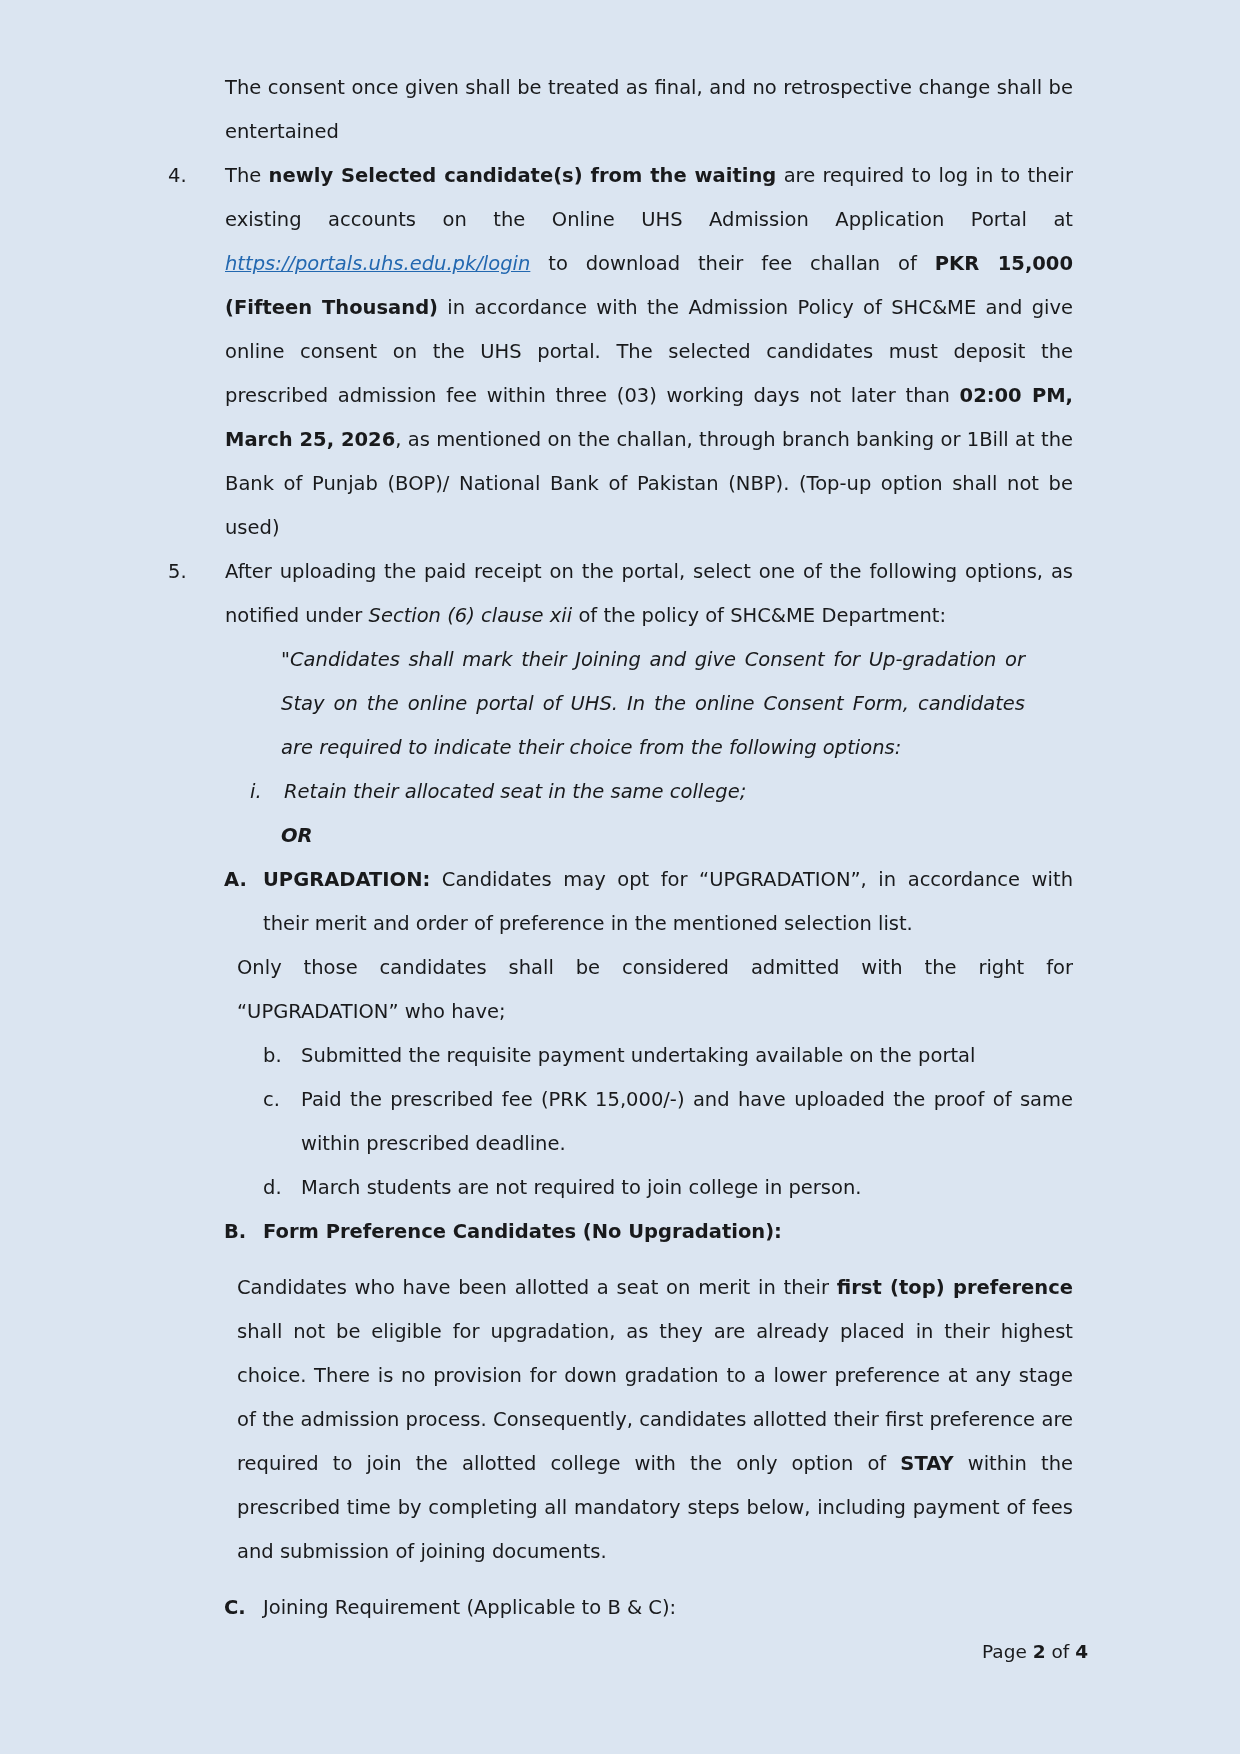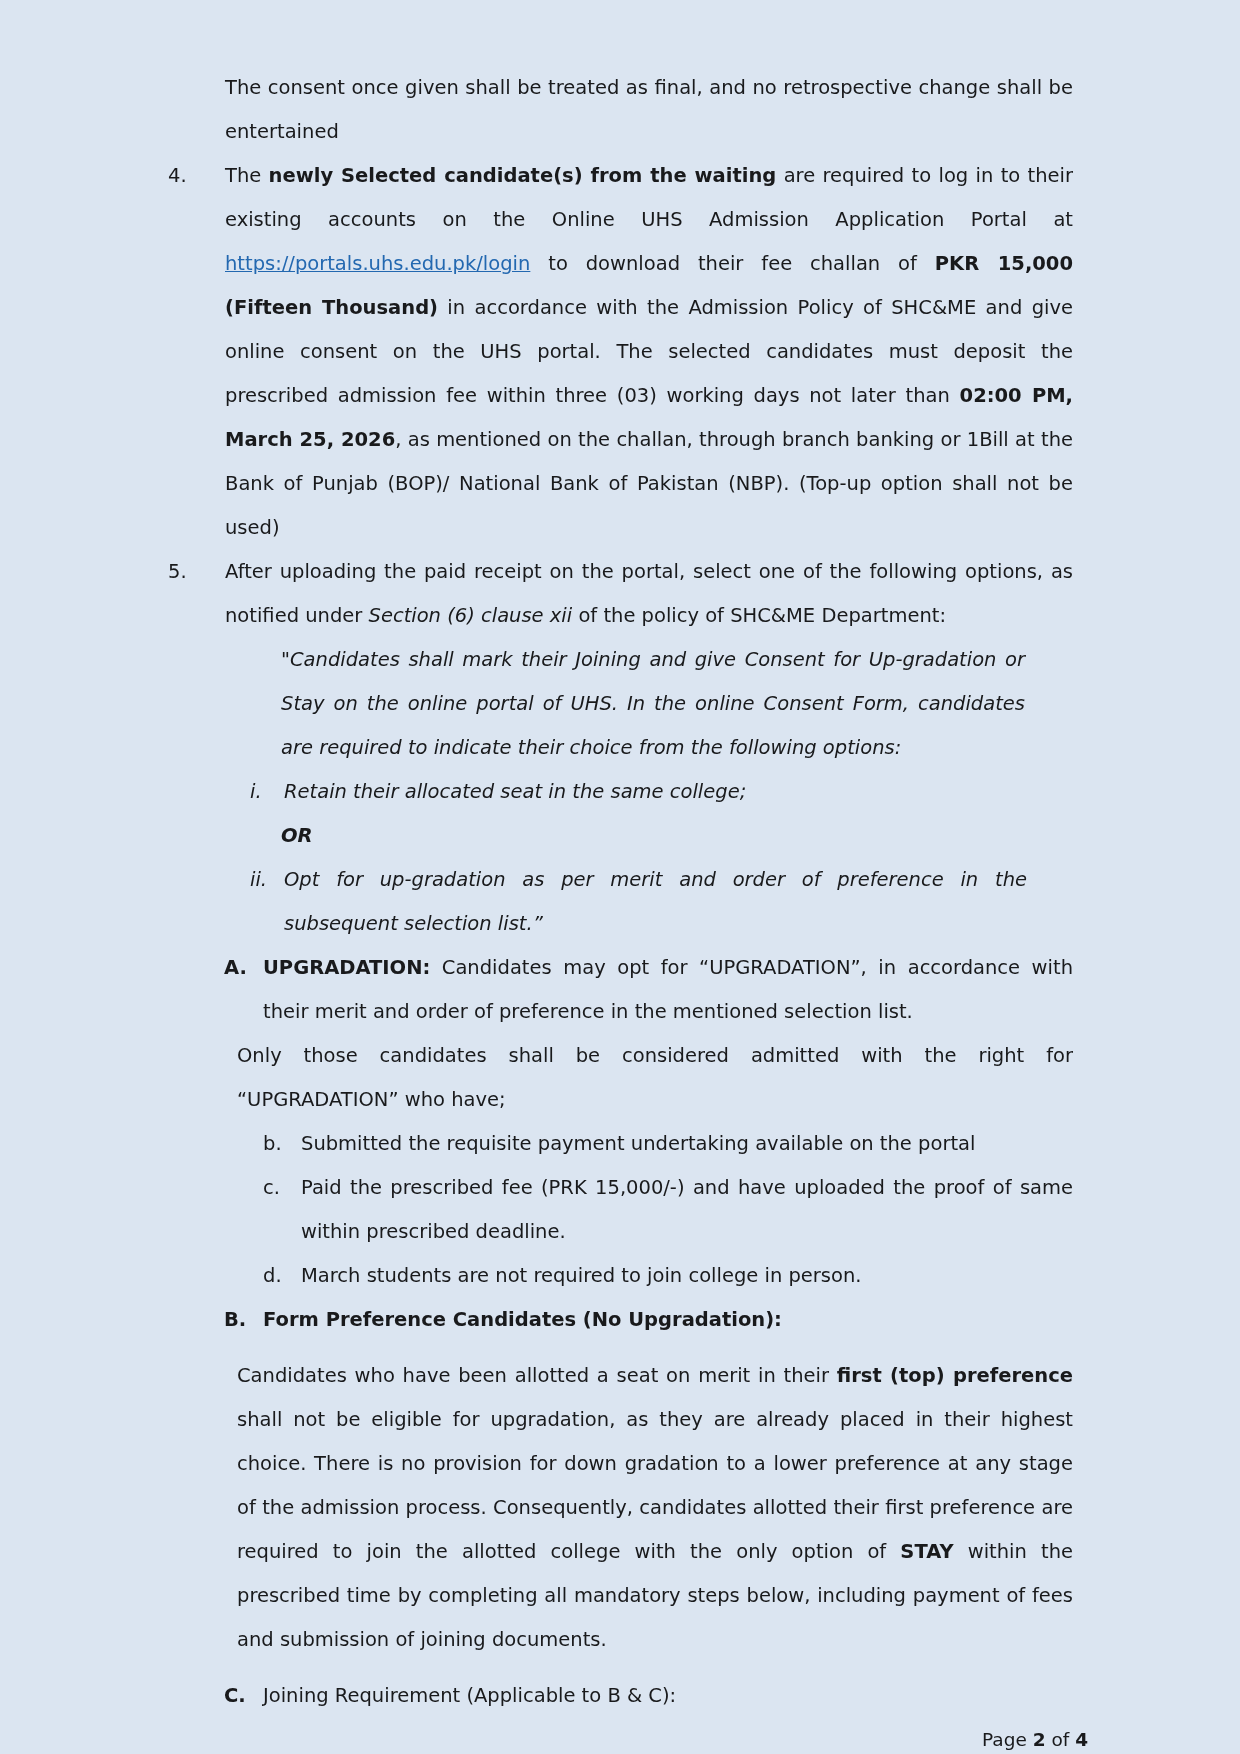--- a/index.html
+++ b/index.html
@@ -34,21 +34,21 @@
   .row-sub        { margin-left: 95px; }
   .row-sub .num   { width: 38px; }
   .row-roman      { margin-left: 82px; width: 777px; }
   .row-roman .num { width: 34px; font-style: italic; }
   .quote          { margin-left: 113px; width: 744px; }
   .or-line        { margin-left: 113px; width: 744px; text-align: left; }
   .bpara          { margin-left: 69px; }
   .gap-sm { margin-top: 12px; }
   .b { font-weight: bold; }
   .i { font-style: italic; }
-  .lnk { color: var(--link); text-decoration: underline; cursor: pointer; }
+  .lnk { color: var(--link); text-decoration: underline; cursor: pointer; font-style: italic; }
   .footer {
     text-align: right;
     margin-right: -15px;
     font-size: 18.5px;
   }
 </style>
 </head>
 <body>
 
 <div class="page">
@@ -71,24 +71,20 @@
 
     <p class="quote just"><span class="i">"Candidates shall mark their Joining and give Consent for Up-gradation or Stay on the online portal of UHS. In the online Consent Form, candidates are required to indicate their choice from the following options:</span></p>
 
     <div class="row row-roman">
       <span class="num">i.</span>
       <p class="body"><span class="i">Retain their allocated seat in the same college;</span></p>
     </div>
 
     <p class="or-line"><span class="b i">OR</span></p>
 
-    <div class="row row-roman">
-      <span class="num">ii.</span>
-      <p class="body just"><span class="i">Opt for up-gradation as per merit and order of preference in the subsequent selection list.”</span></p>
-    </div>
 
     <div class="row row-alpha">
       <span class="num">A.</span>
       <p class="body just"><span class="b">UPGRADATION:</span><span> Candidates may opt for “UPGRADATION”, in accordance with their merit and order of preference in the mentioned selection list.</span></p>
     </div>
 
     <p class="bpara just"><span>Only those candidates shall be considered admitted with the right for “UPGRADATION” who have;</span></p>
 
     <div class="row row-sub">
       <span class="num">b.</span>

